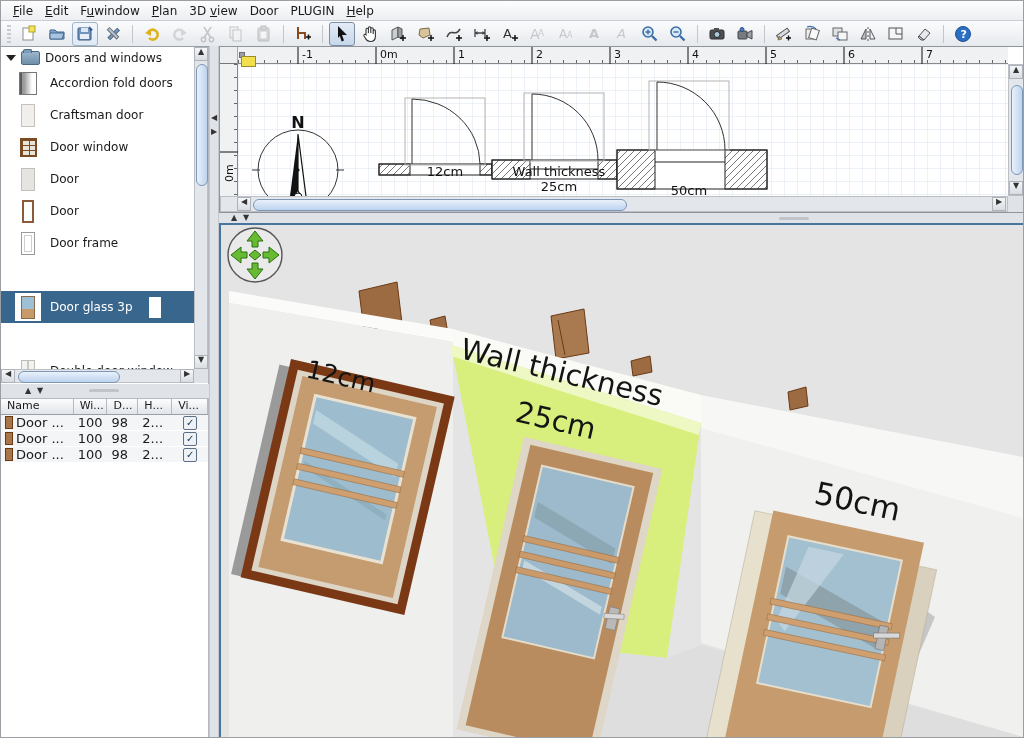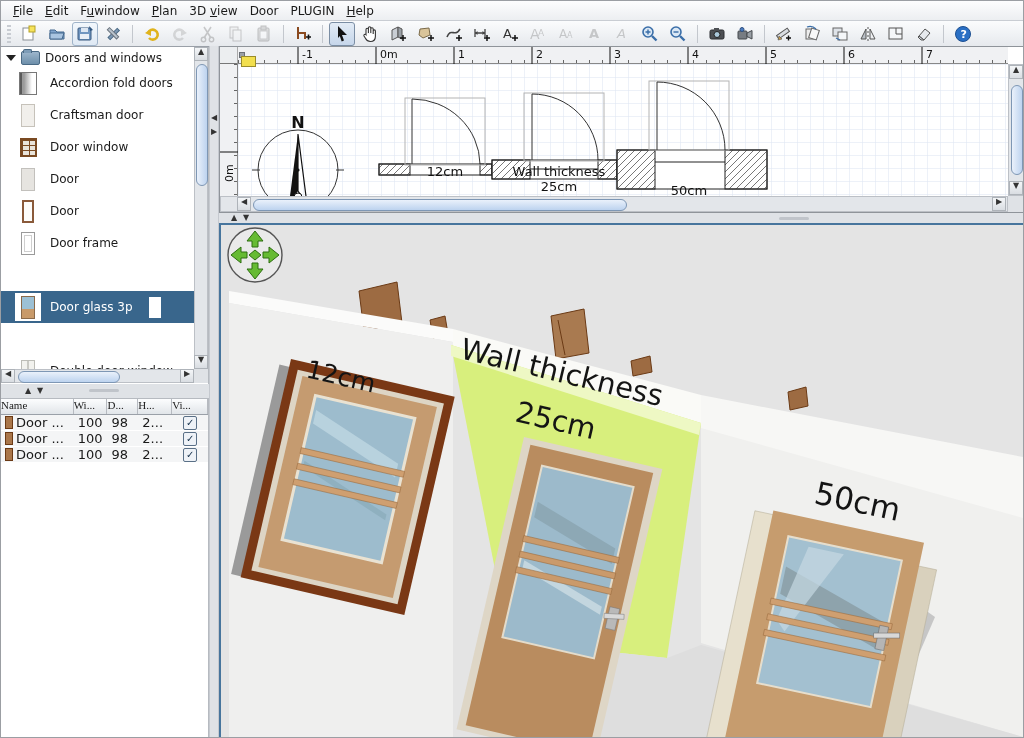--- a/index.html
+++ b/index.html
@@ -57,21 +57,21 @@
   .sb-thumb.v{background:linear-gradient(90deg,#eaf1fb,#bdd3ef);}
   
   .hsplit{position:absolute;background:#dfe2e6;}
   .vsplit{position:absolute;background:#dfe2e6;border-left:1px solid #c5c9cf;border-right:1px solid #c5c9cf;box-sizing:border-box;}
   .mini{font-size:8px;color:#333;line-height:8px;}
   .grip{position:absolute;width:30px;height:3px;background:#c0c4ca;border-radius:2px;}
   
   .furn{position:absolute;left:0;top:397px;width:208px;height:341px;background:#fff;
     border-right:1px solid #b6bac0;border-top:1px solid #b6bac0;box-sizing:border-box;}
   .fhead{display:flex;height:15px;background:linear-gradient(#fcfdfe,#e1e5e9);border-bottom:1px solid #9aa0a8;}
-  .fhead .hc{border-right:1px solid #b6bac0;padding-left:0;box-sizing:border-box;font-size:11px;overflow:hidden;white-space:nowrap;font-family:Liberation Serif, serif;}
+  .fhead .hc{border-right:1px solid #b6bac0;padding-left:6px;box-sizing:border-box;font-size:11px;overflow:hidden;white-space:nowrap;}
   .frow{display:flex;height:15px;align-items:center;background:#f4f5f6;border-bottom:1px solid #fff;font-size:13px;}
   .fc{padding-left:4px;box-sizing:border-box;overflow:hidden;white-space:nowrap;display:flex;align-items:center;gap:3px;}
   .c0{width:73px;}.c1{width:34px;}.c2{width:31px;}.c3{width:34px;}.c4{width:36px;justify-content:center;padding-left:0;}
   .mini-door{width:6px;height:11px;background:#a9764a;border:1px solid #6b3a15;flex:none;}
   .cbx{width:12px;height:12px;background:#eef2f7;border:1px solid #5a7087;border-radius:2px;
        font-size:10px;line-height:11px;text-align:center;color:#17324d;font-weight:bold;}
   .cbx:before{content:"\2713";}
   
   .plan{position:absolute;left:218px;top:45px;width:806px;height:167px;background:#fff;
     border:1px solid #8f949a;box-sizing:border-box;}

